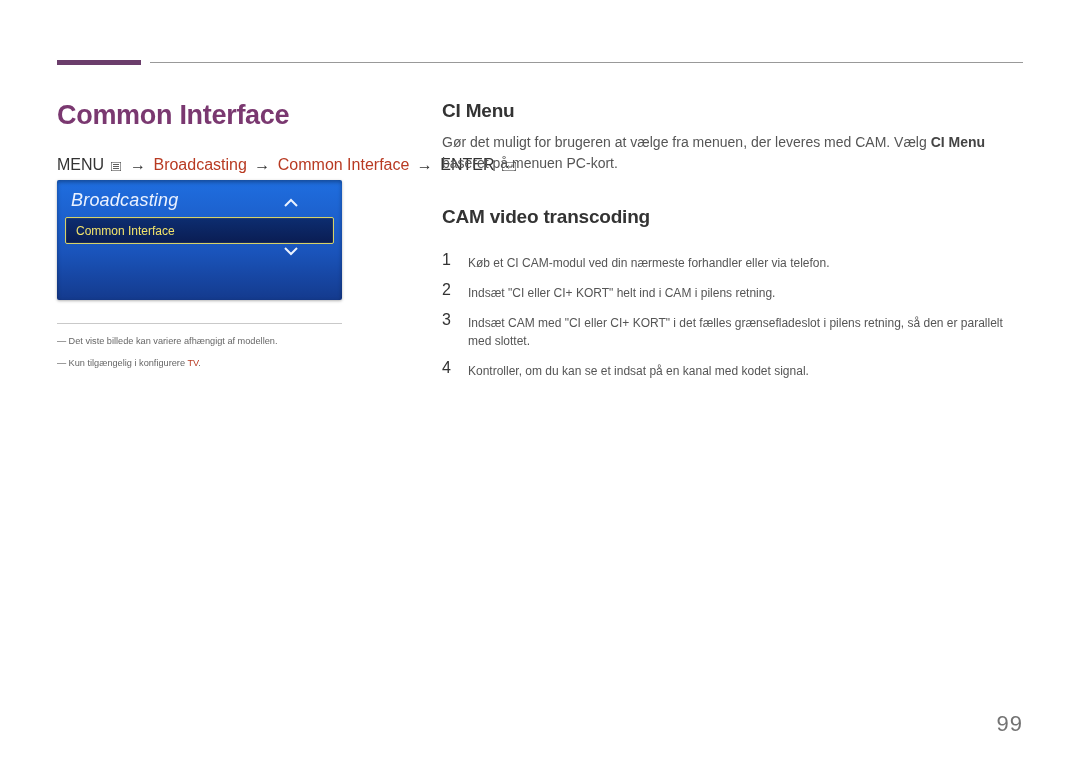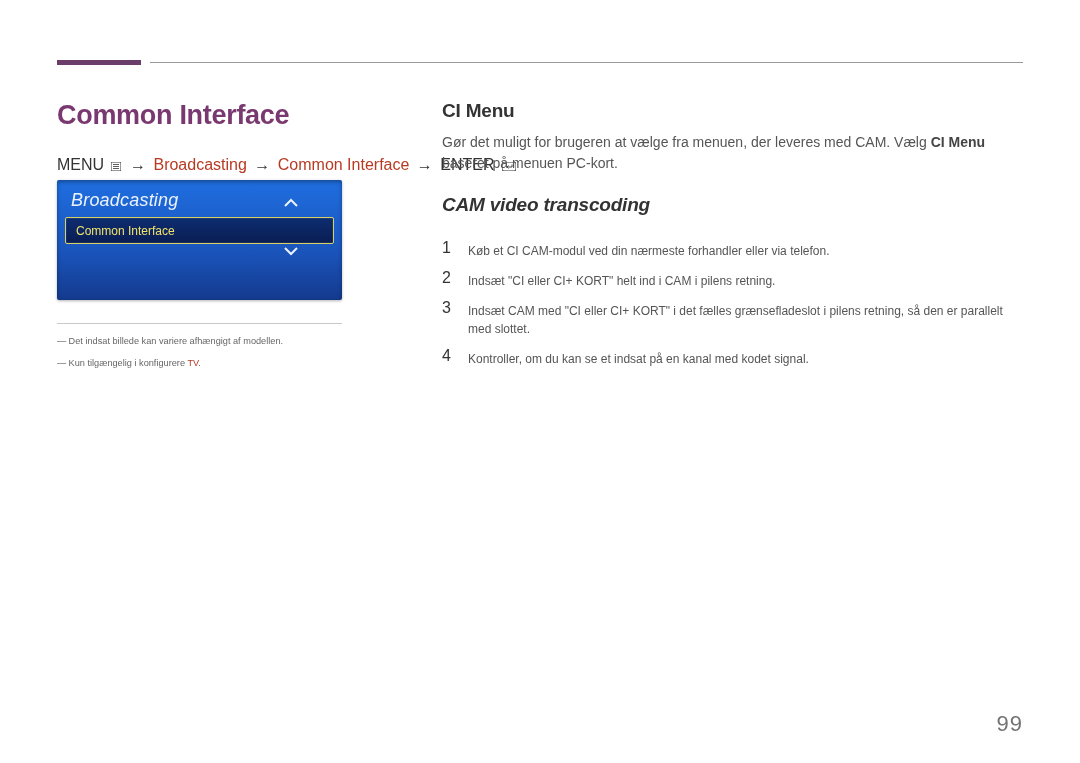--- a/index.html
+++ b/index.html
@@ -144,21 +144,21 @@
       color: #333;
       letter-spacing: -0.2px;
     }
     .sec-body {
       font-size: 14px;
       color: #555;
       margin-top: 10px;
       line-height: 1.5;
     }
     .sec-body .inline-bold { font-weight: 700; color: #444; }
-    .sec2 { margin-top: 20px; font-style: italic; }
+    .sec2 { margin-top: 32px; }
     .sec3 { margin-top: 22px; }
 
     .steps { margin-top: 12px; }
     .step { display: flex; margin-top: 8px; }
     .step .num {
       font-size: 16px;
       font-weight: 400;
       color: #333;
       width: 26px;
       flex-shrink: 0;
@@ -226,21 +226,21 @@
           <path d="M2 2 L8 8 L14 2" fill="none" stroke="#ebf2ff" stroke-width="2"></path>
         </svg>
     </span>
   </div>
   <div class="tv-item">Common Interface</div>
 </div>
 
 <div class="note-divider"></div>
 <div class="note note1">
   <span class="dash">―</span>
-  <span>Det indsat billede kan variere afhængigt af modellen.</span>
+  <span>Det viste billede kan variere afhængigt af modellen.</span>
 </div>
 <div class="note note2">
   <span class="dash">―</span>
   <span>Kun tilgængelig i konfigurere </span><span class="hl">TV</span><span>.</span>
 </div>
 
 <div class="right-col">
   <div>
     <div class="sec-title">CI Menu</div>
     <div class="sec-body">

